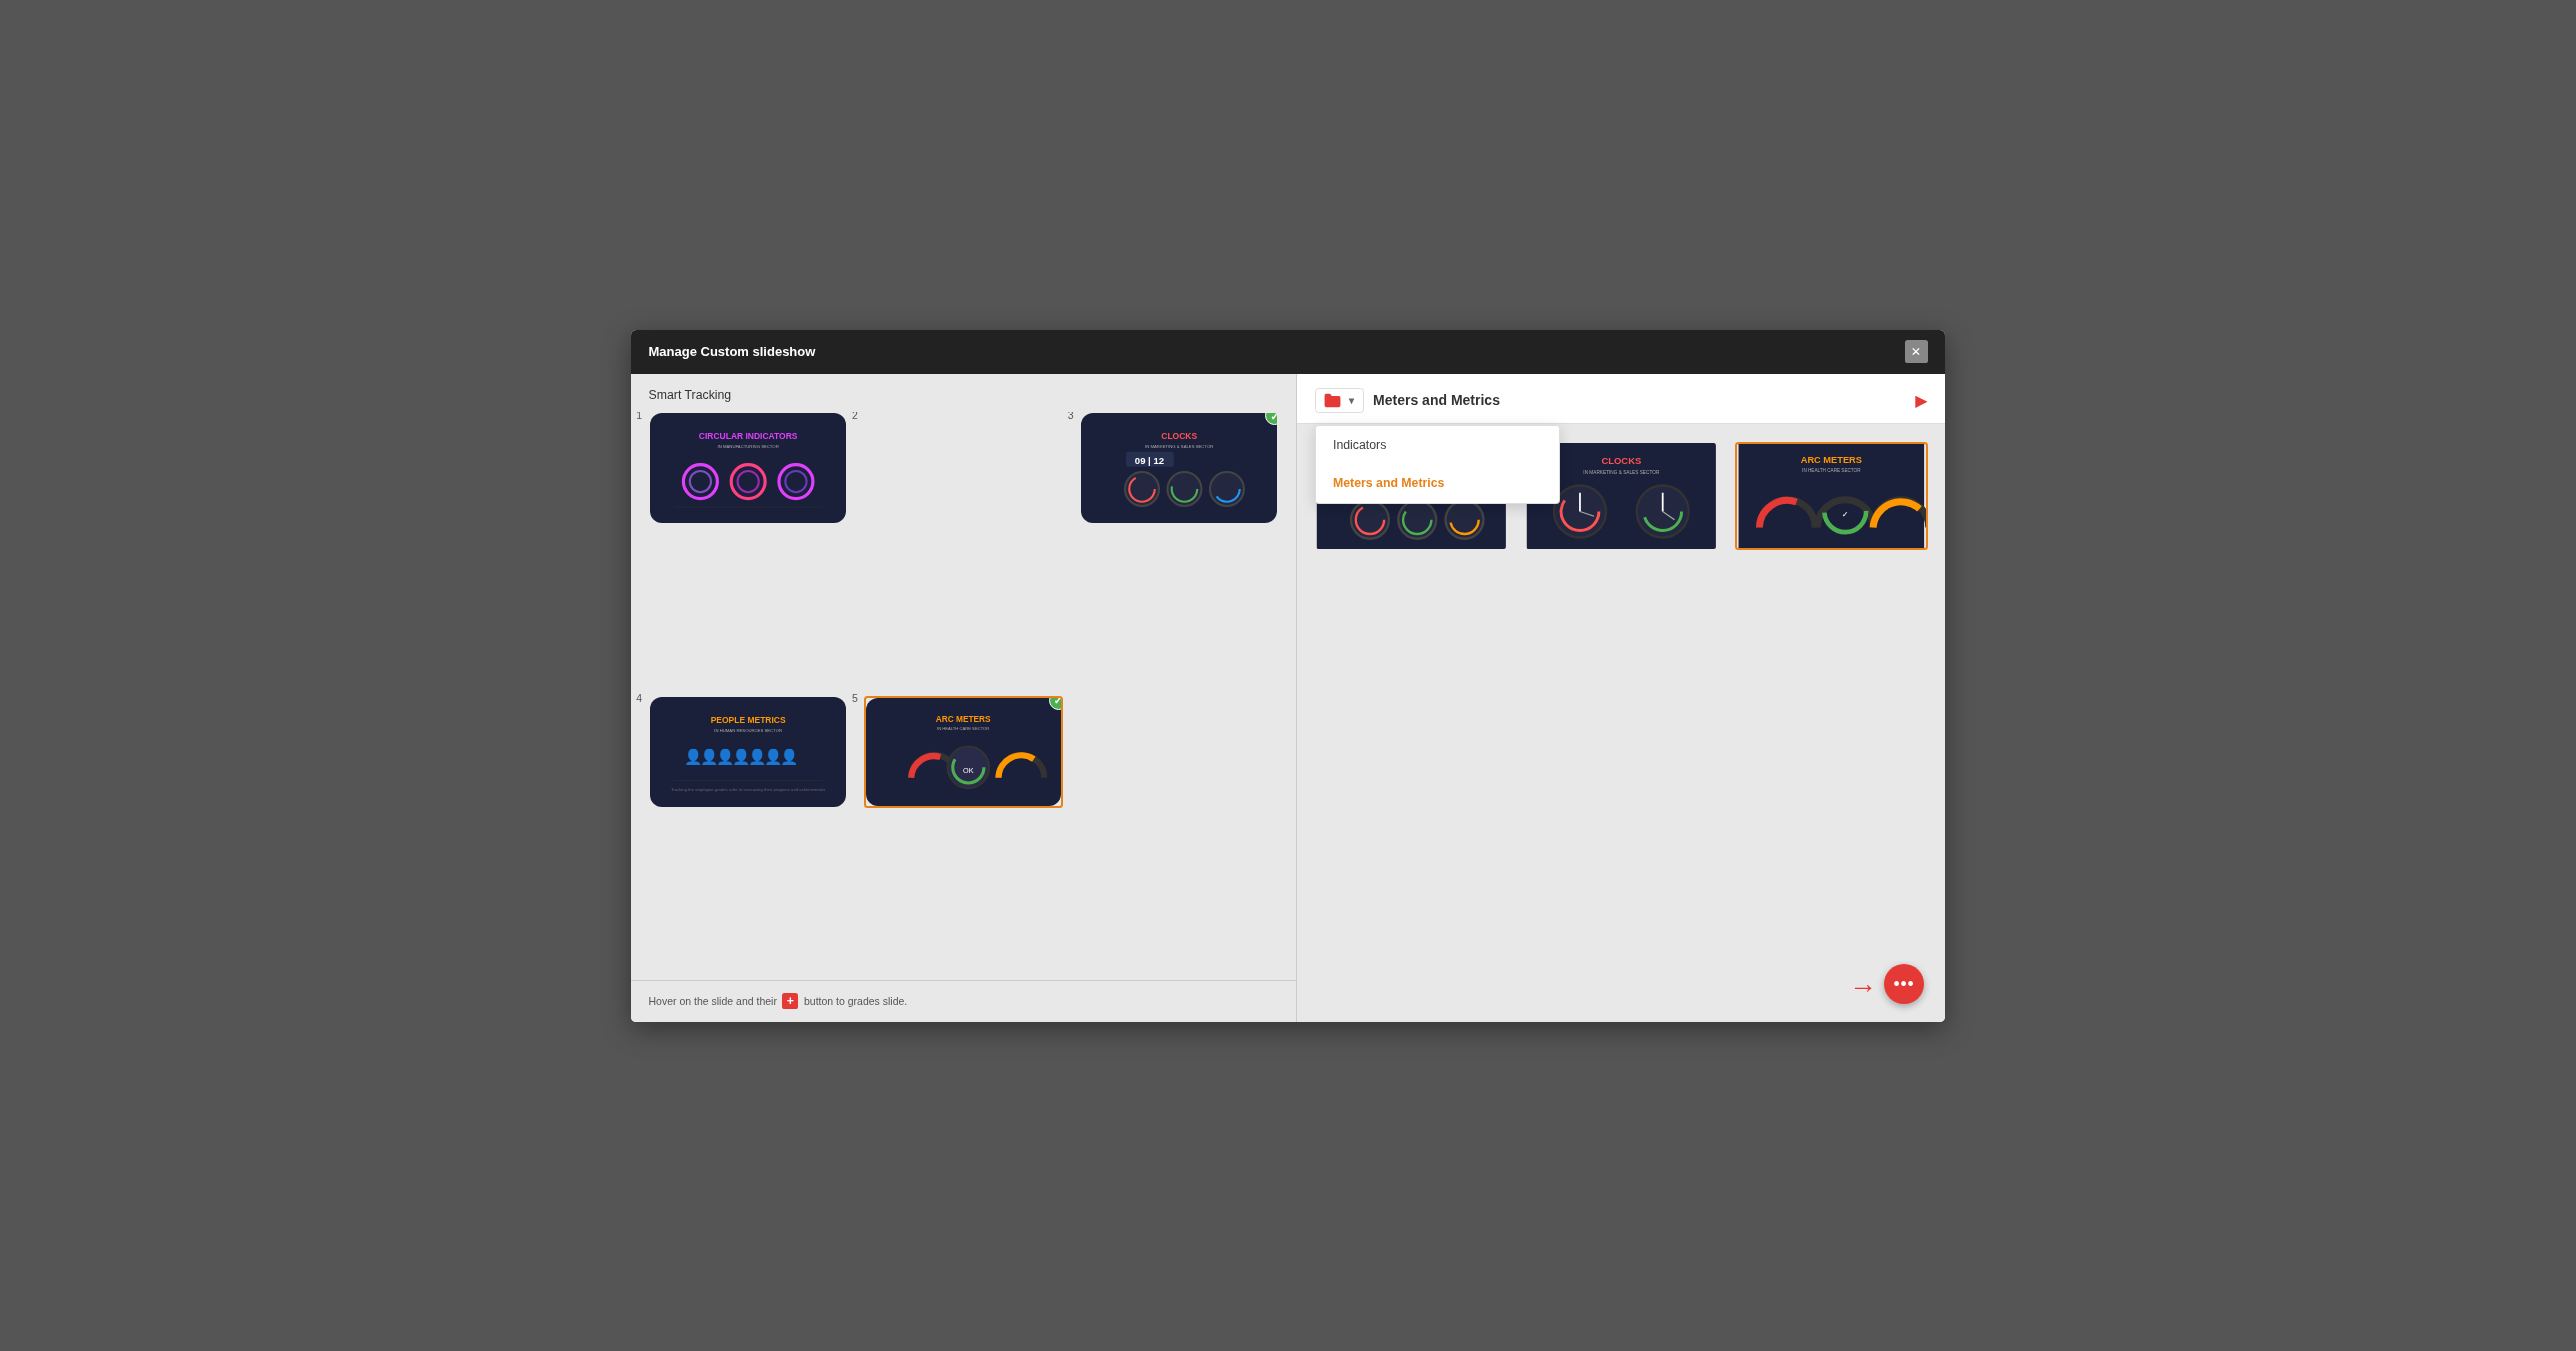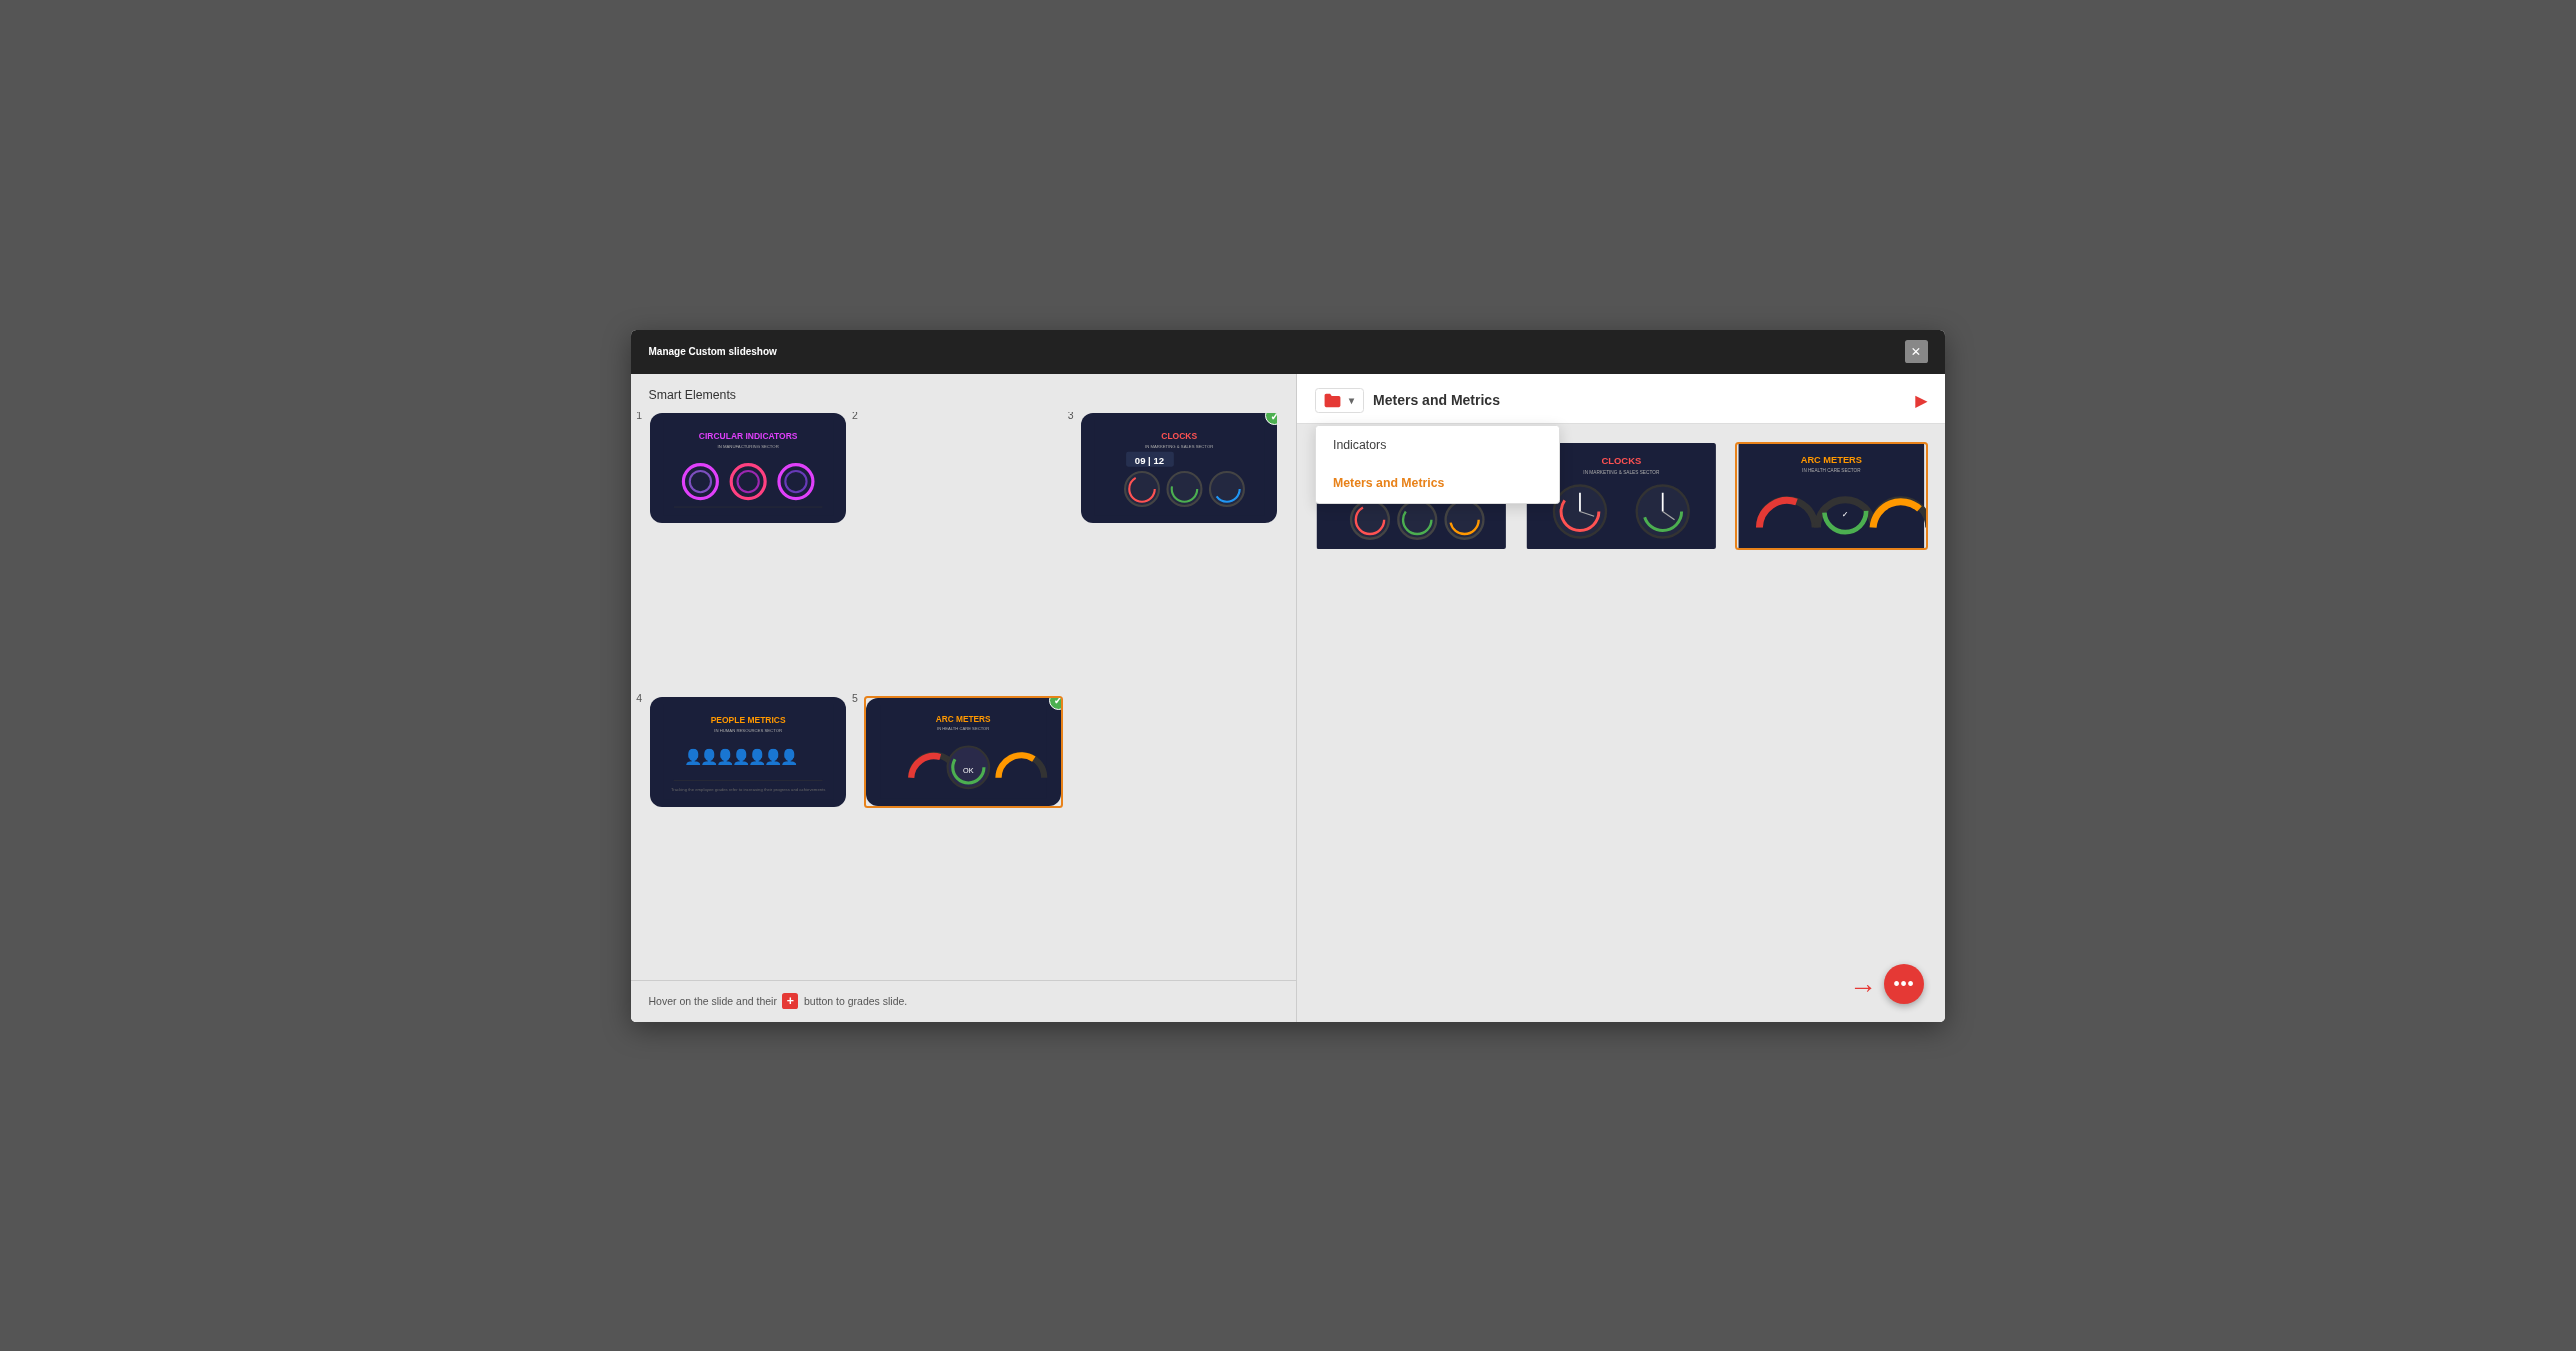--- a/index.html
+++ b/index.html
@@ -25,21 +25,21 @@
     .modal-header {
       background: #222;
       color: #fff;
       padding: 10.5px 17.5px;
       display: flex;
       align-items: center;
       justify-content: space-between;
       flex-shrink: 0;
     }
     .modal-header-title {
-      font-size: 10px;
+      font-size: 13px;
       font-weight: 600;
     }
     .close-btn {
       background: #888;
       border: none;
       color: #fff;
       width: 23px;
       height: 23px;
       border-radius: 2.6px;
       cursor: pointer;
@@ -287,21 +287,21 @@
 <div class="modal">
 
   <div class="modal-header">
     <span class="modal-header-title">Manage Custom slideshow</span>
     <button class="close-btn">✕</button>
   </div>
 
   <div class="modal-body">
 
     <div class="left-panel">
-      <div class="smart-elements-label">Smart Elements</div>
+      <div class="smart-elements-label">Smart Tracking</div>
 
       <div class="slides-grid">
 
         <div class="slide-item">
           <span class="slide-number">1</span>
           <div class="slide-thumbnail">
             <div class="slide-thumb-inner">
               <svg class="slide-graphic" viewBox="0 0 160 90" xmlns="http://www.w3.org/2000/svg">
                 <rect width="160" height="90" fill="#1a1f3a"></rect>
                 <text x="80" y="18" text-anchor="middle" fill="#e040fb" font-size="8" font-weight="bold">CIRCULAR INDICATORS</text>

